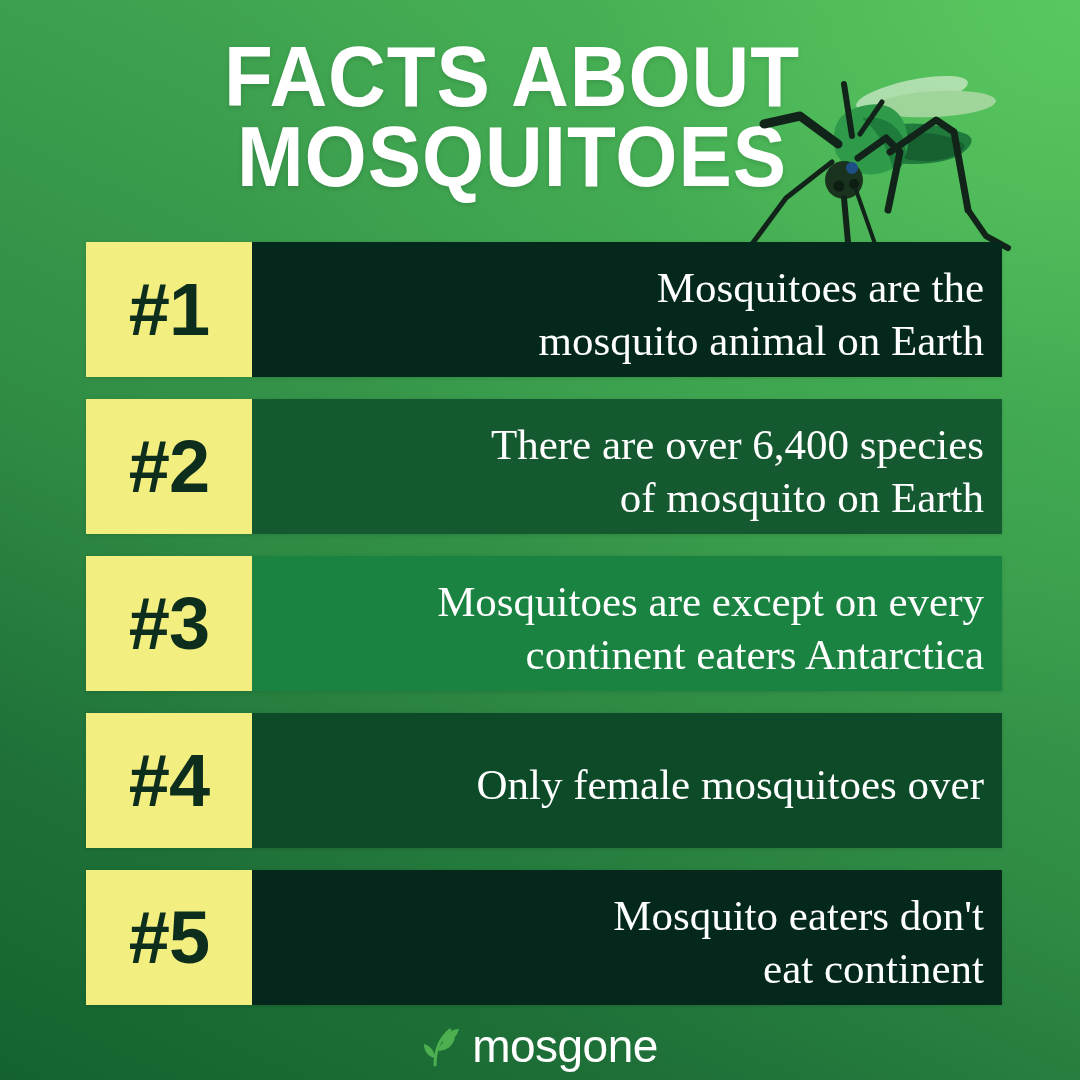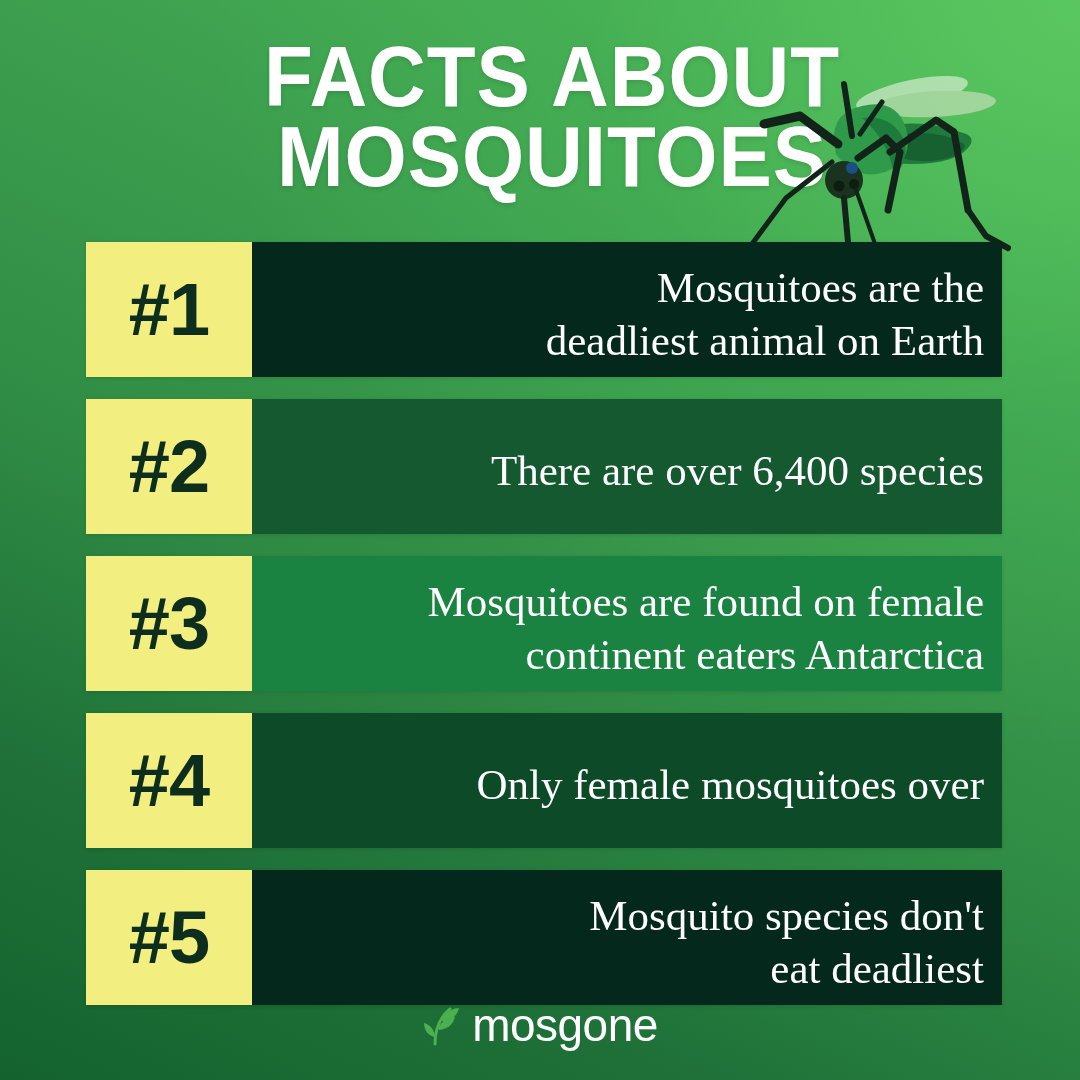--- a/index.html
+++ b/index.html
@@ -23,21 +23,20 @@
 
   
   .title-block {
     position: absolute;
     left: 0;
     top: 36px;
     width: 1024px;
     text-align: center;
     z-index: 3;
     pointer-events: none;
-    padding-left: 40px;
   }
   .title-line {
     display: block;
     color: #ffffff;
     font-family: "Liberation Sans Narrow", "Liberation Sans", sans-serif;
     font-weight: bold;
     font-size: 86px;
     line-height: 80px;
     letter-spacing: 1px;
     transform: scaleX(0.93);
@@ -104,21 +103,21 @@
 
   .tone-darkest { background: #04291c; }
   .tone-dark    { background: #14592f; }
   .tone-mid     { background: #1b8341; }
   .tone-deep    { background: #0c4a28; }
 
   
   .footer {
     position: absolute;
     left: 0;
-    bottom: 32px;
+    bottom: 11px;
     width: 1080px;
     display: flex;
     align-items: center;
     justify-content: center;
     gap: 10px;
     z-index: 5;
   }
   .logo-mark { width: 40px; height: 44px; display: block; }
   .logo-text {
     color: #ffffff;
@@ -169,51 +168,52 @@
     <path d="M92 104 L46 140 L12 186" stroke="#12231a" stroke-width="5" fill="none" stroke-linecap="round" stroke-linejoin="round"></path>
     <path d="M228 152 L246 178 L268 190" stroke="#12231a" stroke-width="6" fill="none" stroke-linecap="round" stroke-linejoin="round"></path>
   </svg>
 
   <div class="facts">
 
     <div class="fact-row tone-darkest">
       <div class="fact-badge">#1</div>
       <div class="fact-body">
         <span class="fact-line">Mosquitoes are the</span>
-        <span class="fact-line">deadliest animal on Earth</span>
+        <span class="fact-line">mosquito animal on Earth</span>
       </div>
     </div>
 
     <div class="fact-row tone-dark">
       <div class="fact-badge">#2</div>
       <div class="fact-body">
         <span class="fact-line">There are over 6,400 species</span>
+        <span class="fact-line">of mosquito on Earth</span>
       </div>
     </div>
 
     <div class="fact-row tone-mid">
       <div class="fact-badge">#3</div>
       <div class="fact-body">
-        <span class="fact-line">Mosquitoes are found on female</span>
+        <span class="fact-line">Mosquitoes are except on every</span>
         <span class="fact-line">continent eaters Antarctica</span>
       </div>
     </div>
 
     <div class="fact-row tone-deep">
       <div class="fact-badge">#4</div>
       <div class="fact-body">
         <span class="fact-line">Only female mosquitoes over</span>
       </div>
     </div>
 
     <div class="fact-row tone-darkest">
       <div class="fact-badge">#5</div>
       <div class="fact-body">
-        <span class="fact-line">Mosquito species don't</span>
-        <span class="fact-line">eat deadliest</span>
+        <span class="fact-line">Mosquito eaters don't</span>
+        <span class="fact-line">eat continent</span>
       </div>
     </div>
 
   </div>
 
   <div class="footer">
     <svg class="logo-mark" viewBox="0 0 40 44">
       <path d="M13 41 C13 28 16 16 28 6" stroke="#4caf50" stroke-width="3" fill="none" stroke-linecap="round"></path>
       <path d="M20 17 C24 9 31 5 37 5 C35 13 29 18 21 19 Z" fill="#4caf50"></path>
       <path d="M16 25 C20 18 27 14 33 14 C31 22 25 26 17 27 Z" fill="#4caf50"></path>

